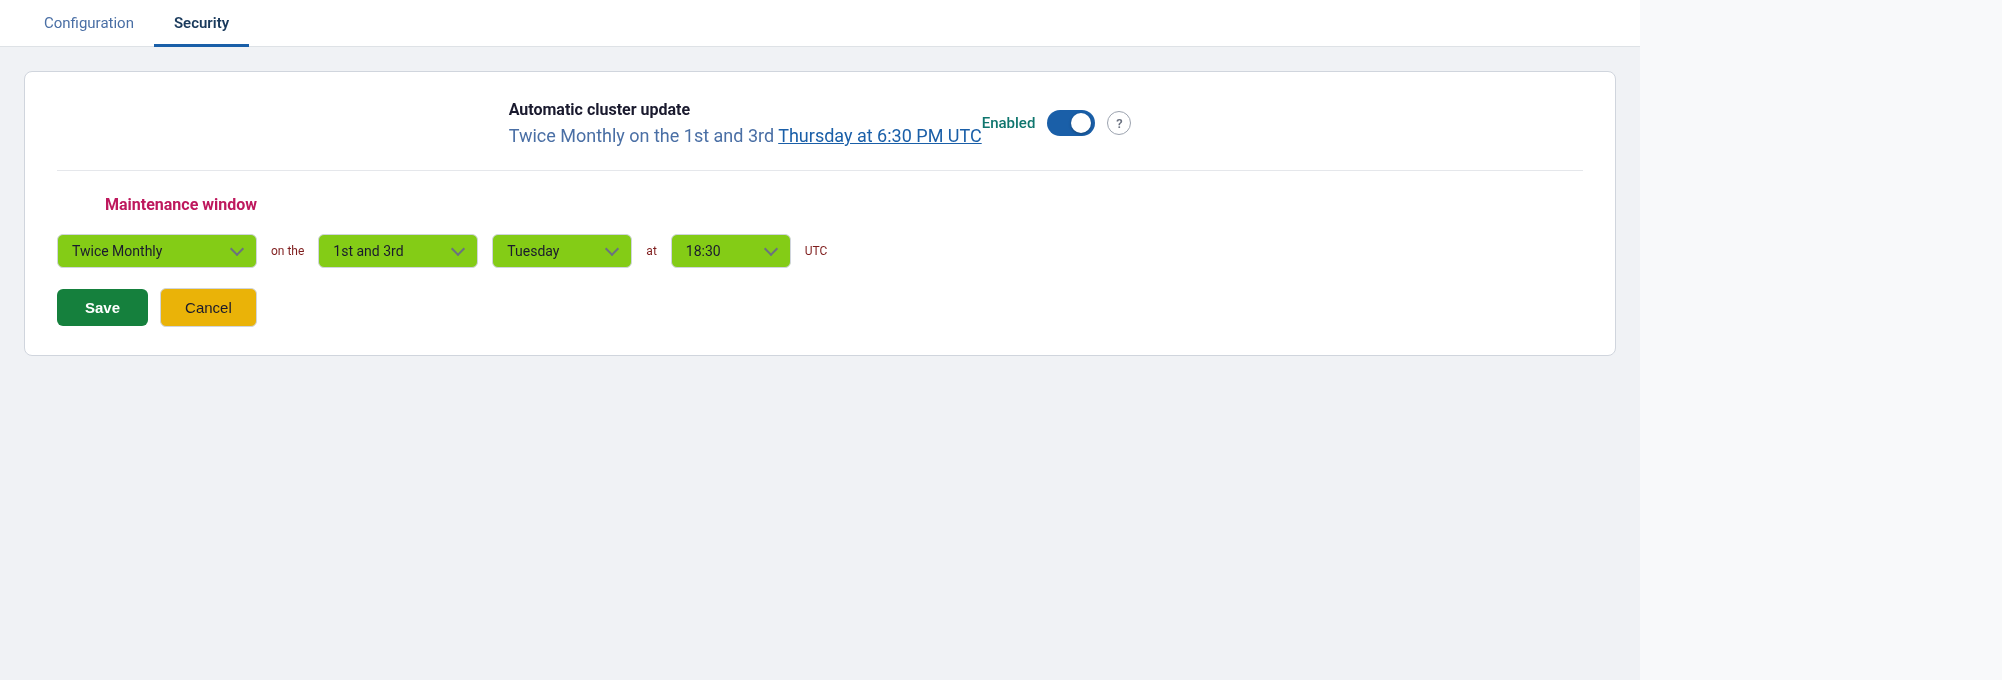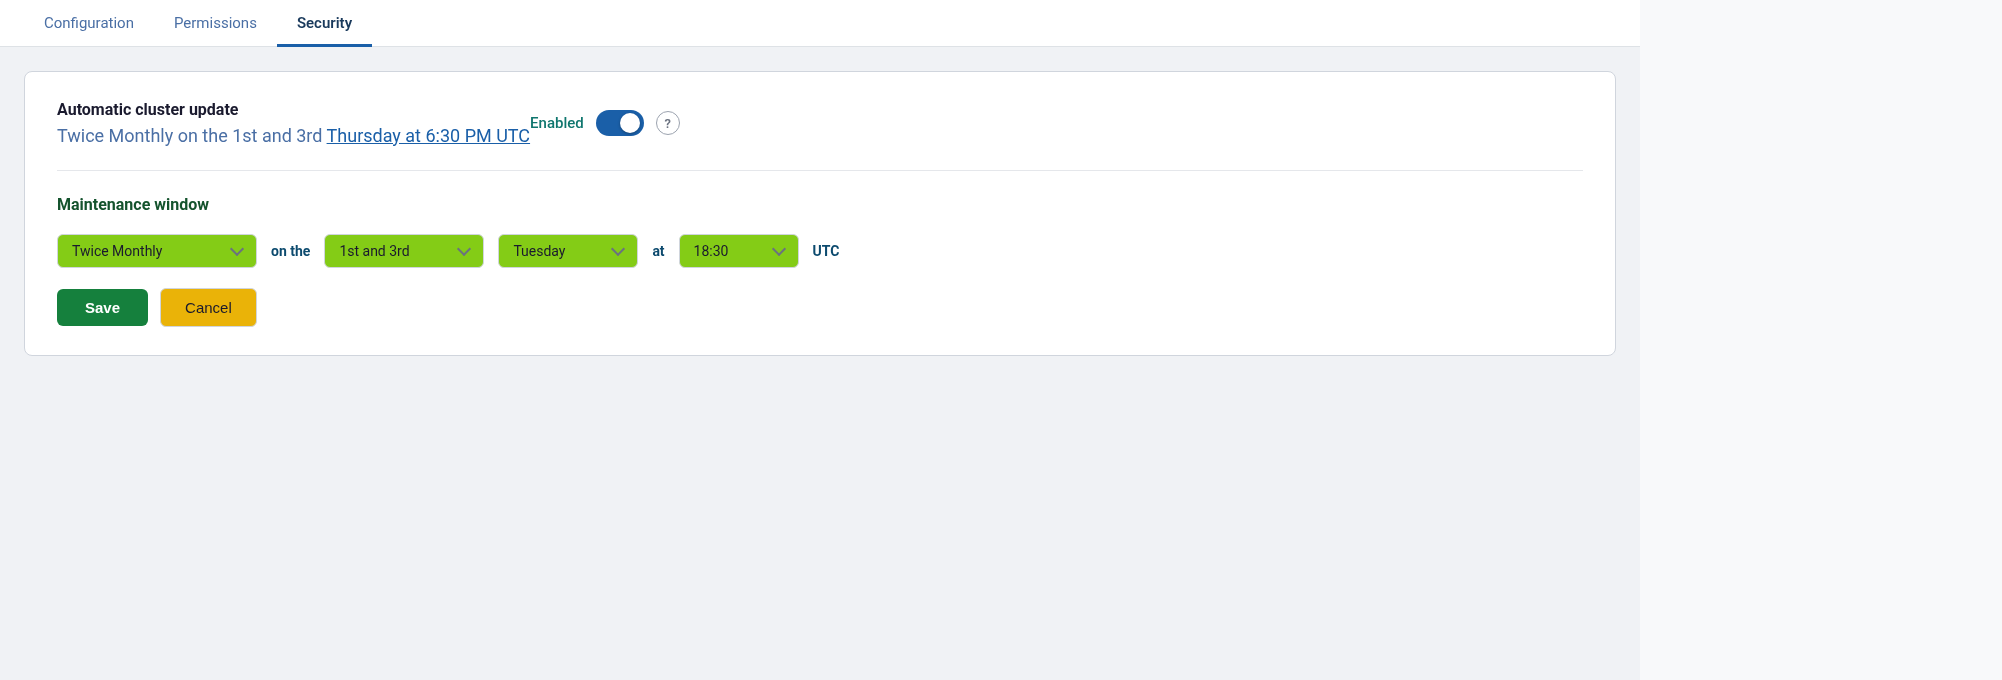--- a/index.html
+++ b/index.html
@@ -59,21 +59,21 @@
       border: 1px solid #d0d5dd;
       border-radius: 8px;
       padding: 28px 32px;
       max-width: 1940px;
     }
 
     
     .auto-update-section {
       display: flex;
       align-items: center;
-      justify-content: flex-start;
+      justify-content: center;
       padding-bottom: 24px;
       border-bottom: 1px solid #e5e7eb;
       margin-bottom: 24px;
     }
 
     .auto-update-info {
       display: flex;
       flex-direction: column;
       gap: 6px;
     }
@@ -151,35 +151,35 @@
     
     .maintenance-section {
       display: flex;
       flex-direction: column;
       gap: 20px;
     }
 
     .maintenance-title {
       font-size: 16px;
       font-weight: 700;
-      color: #14532d;
+      color: #be185d;
+      margin-left: 48px;
     }
 
     .maintenance-row {
       display: flex;
       align-items: center;
       gap: 14px;
       flex-wrap: wrap;
     }
 
     .connector-text {
-      font-size: 14px;
-      color: #0c4a6e;
+      font-size: 12px;
+      color: #7f1d1d;
       white-space: nowrap;
-      font-weight: bold;
     }
 
     .dropdown-select {
       display: flex;
       align-items: center;
       justify-content: space-between;
       border: 1.5px solid #d0d5dd;
       border-radius: 6px;
       padding: 8px 14px;
       background: #84cc16;
@@ -243,21 +243,20 @@
       cursor: pointer;
     }
   </style>
 </head>
 <body>
 
 <div class="page-container">
 
   <div class="tabs-bar">
     <div class="tab-item">Configuration</div>
-    <div class="tab-item">Permissions</div>
     <div class="tab-item active">Security</div>
   </div>
 
   <div class="main-content">
     <div class="card">
 
       <div class="auto-update-section">
         <div class="auto-update-info">
           <span class="auto-update-title">Automatic cluster update</span>
           <span class="auto-update-description">

